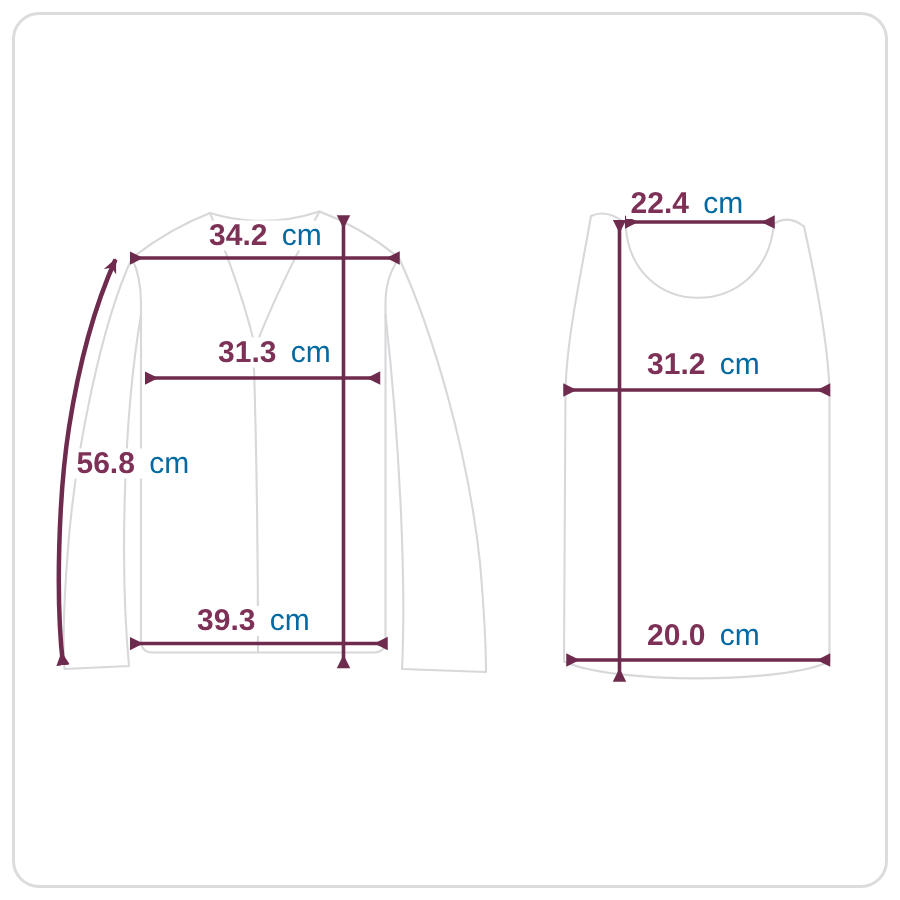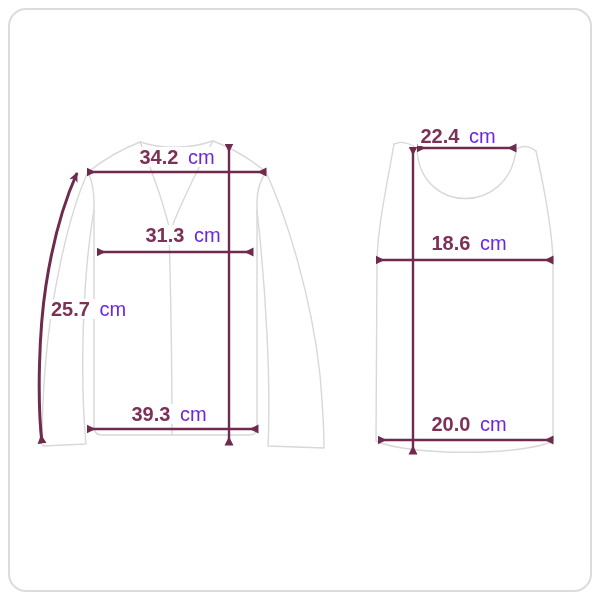--- a/index.html
+++ b/index.html
@@ -21,21 +21,21 @@
     position:absolute;
     font-size:20px;
     line-height:20px;
     font-weight:500;
     white-space:nowrap;
     background:#ffffff;
     padding:0 3px;
   }
   .label.center{transform:translateX(-50%);}
   .label .val{color:#7d3156;font-weight:bold;}
-  .label .unit{color:#6d28d9;margin-left:4px;font-weight:400;}
+  .label .unit{color:#0369a1;margin-left:4px;font-weight:400;}
 </style>
 </head>
 <body>
 
 <div class="canvas">
 
   <div class="frame"></div>
 
   <svg class="diagram" width="600" height="600" viewBox="0 0 600 600">
     <defs>
@@ -89,34 +89,34 @@
 
   <div class="label center" style="left:177px;top:147px">
     <span class="val">34.2</span>
     <span class="unit">cm</span>
   </div>
   <div class="label center" style="left:183px;top:225px">
     <span class="val">31.3</span>
     <span class="unit">cm</span>
   </div>
   <div class="label" style="left:48px;top:299px">
-    <span class="val">25.7</span>
+    <span class="val">56.8</span>
     <span class="unit">cm</span>
   </div>
   <div class="label center" style="left:169px;top:404px">
     <span class="val">39.3</span>
     <span class="unit">cm</span>
   </div>
 
   <div class="label center" style="left:458px;top:126px">
     <span class="val">22.4</span>
     <span class="unit">cm</span>
   </div>
   <div class="label center" style="left:469px;top:233px">
-    <span class="val">18.6</span>
+    <span class="val">31.2</span>
     <span class="unit">cm</span>
   </div>
   <div class="label center" style="left:469px;top:414px">
     <span class="val">20.0</span>
     <span class="unit">cm</span>
   </div>
 
 </div>
 
 </body></html>

